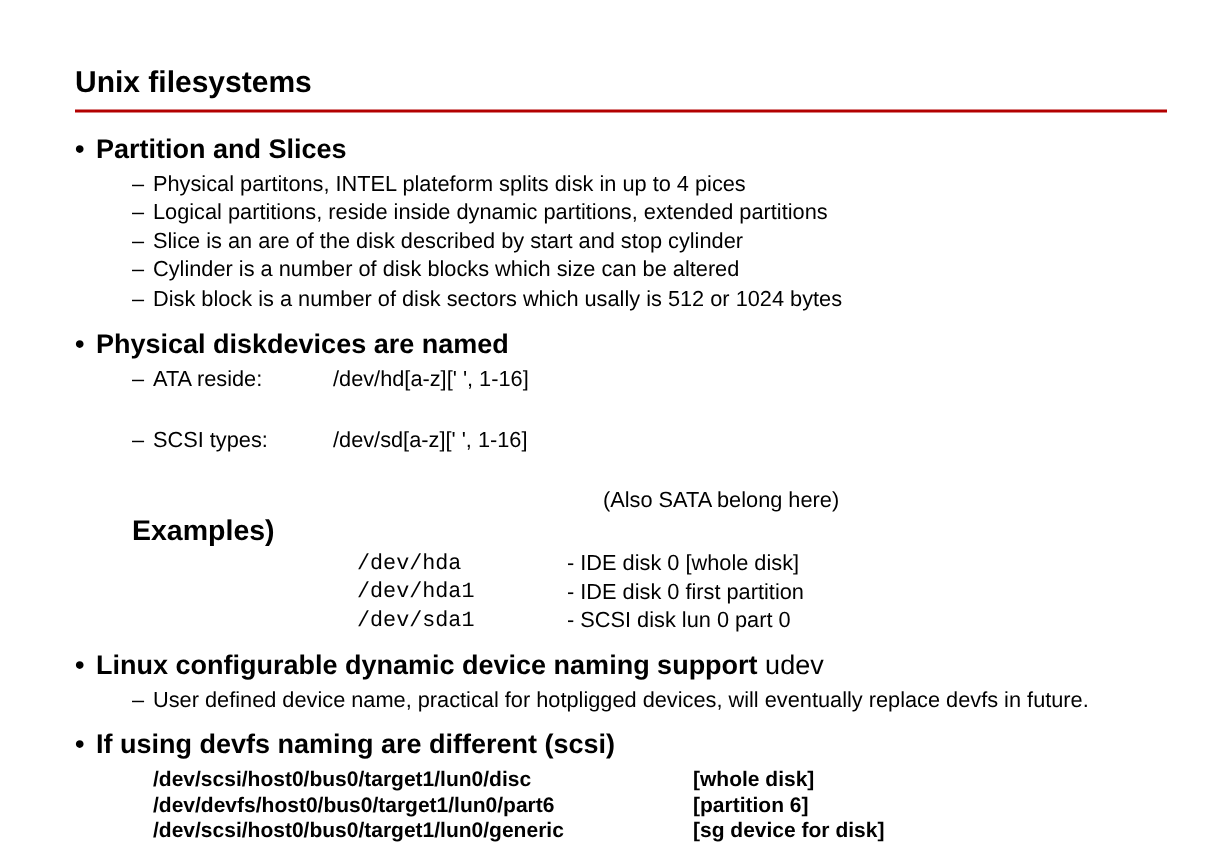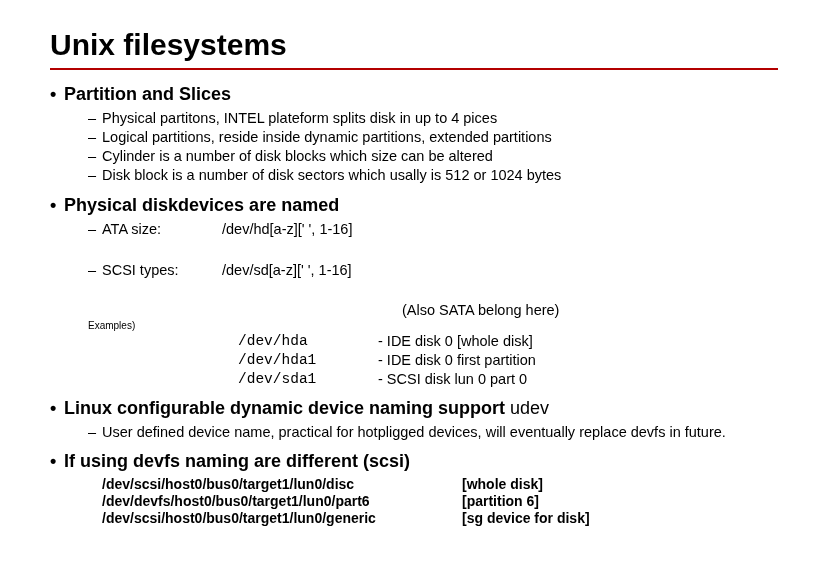--- a/index.html
+++ b/index.html
@@ -9,24 +9,24 @@
     height: 578px;
     background: #fff;
     font-family: Arial, Helvetica, sans-serif;
     color: #000;
   }
   .slide {
     padding: 28px 40px 20px 50px;
     box-sizing: border-box;
   }
   .title {
-    font-size: 30px;
+    font-size: 20px;
     font-weight: bold;
     color: #000;
-    margin: 0 0 6px 0;
+    margin: 16px 0 6px 0;
   }
   .rule {
     border: none;
     border-top: 2px solid #b30000;
     margin: 0 0 14px 0;
   }
   .lvl1 {
     font-size: 18px;
     font-weight: bold;
     margin: 10px 0 4px 0;
@@ -78,51 +78,52 @@
     display: flex;
     margin: 1px 0;
     padding-left: 52px;
     font-weight: bold;
     font-family: "Arial", sans-serif;
     gap: 40px;
   }
   .devfs-row .p1 { width: 320px; flex: 0 0 auto; }
   .devfs-row .p2 { flex: 1 1 auto; }
   .examples-lbl {
-    font-size: 10px;
+    font-size: 19px;
     padding-left: 38px;
     margin: 1px 0;
+    font-weight: bold;
   }
 </style>
 </head>
 <body>
 
 <div class="slide">
 
   <h1 class="title">Unix filesystems</h1>
   <hr class="rule">
 
   <div class="lvl1">
     <span class="bullet">•</span>
     <span>Partition and Slices</span>
   </div>
   <div class="lvl2"><span class="dash">–</span><span>Physical partitons, INTEL plateform splits disk in up to 4 pices</span></div>
   <div class="lvl2"><span class="dash">–</span><span>Logical partitions, reside inside dynamic partitions, extended partitions</span></div>
-  <div class="lvl2"><span class="dash">–</span></div>
+  <div class="lvl2"><span class="dash">–</span><span>Slice is an are of the disk described by start and stop cylinder</span></div>
   <div class="lvl2"><span class="dash">–</span><span>Cylinder is a number of disk blocks which size can be altered</span></div>
   <div class="lvl2"><span class="dash">–</span><span>Disk block is a number of disk sectors which usally is 512 or 1024 bytes</span></div>
 
   <div class="lvl1">
     <span class="bullet">•</span>
     <span>Physical diskdevices are named</span>
   </div>
 
   <div class="row2">
     <span class="dash">–</span>
-    <span class="c1">ATA size:</span>
+    <span class="c1">ATA reside:</span>
     <span class="c2">/dev/hd[a-z][' ', 1-16]</span>
     <span class="c3"></span>
   </div>
   <div class="row2">
     <span class="dash">–</span>
     <span class="c1">SCSI types:</span>
     <span class="c2">/dev/sd[a-z][' ', 1-16]</span>
     <span class="c3">(Also SATA belong here)</span>
   </div>
   <div class="examples-lbl">Examples)</div>

